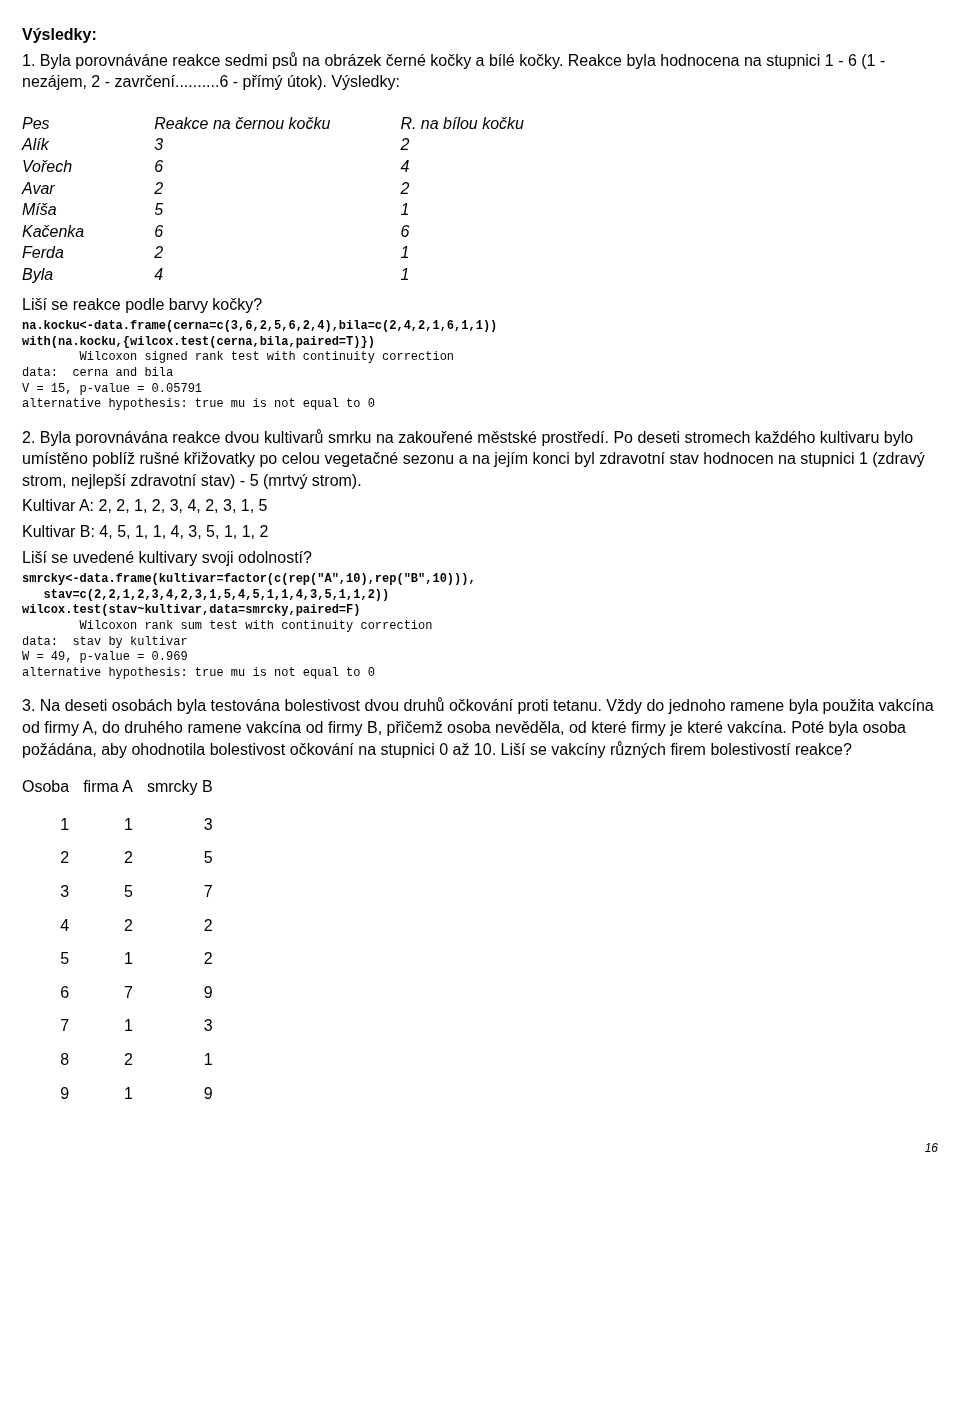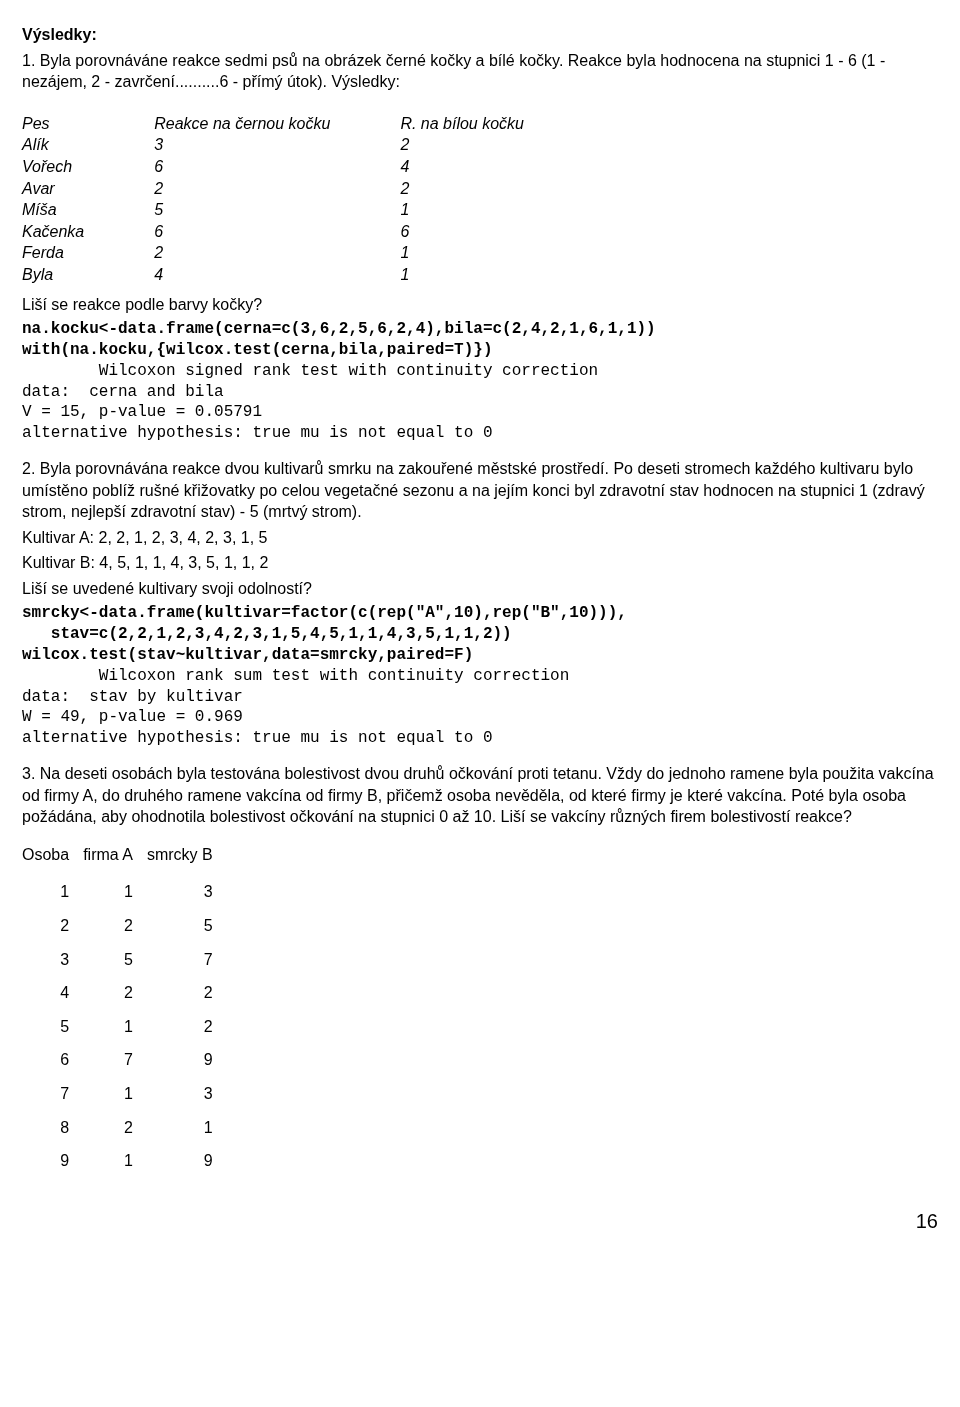--- a/index.html
+++ b/index.html
@@ -10,21 +10,21 @@
     background: #fff;
     margin: 0;
     padding: 20px 22px;
     width: 960px;
     box-sizing: border-box;
   }
   .bold { font-weight: bold; }
   .mono {
     font-family: "Courier New", Courier, monospace;
     white-space: pre;
-    font-size: 16px;
+    font-size: 12px;
     line-height: 1.3;
   }
   .para { margin: 4px 0 4px 0; }
   .spacer { height: 10px; }
   table.data {
     border-collapse: collapse;
     margin: 6px 0 8px 0;
     font-style: italic;
   }
   table.data td, table.data th {
@@ -38,22 +38,23 @@
   }
   table.small td, table.small th {
     text-align: right;
     padding: 6px 14px 6px 0;
     font-weight: normal;
     min-width: 34px;
   }
   table.small th { padding-bottom: 10px; }
   .pagenum {
     text-align: right;
-    font-size: 20px;
+    font-size: 12px;
     margin-top: 30px;
+    font-style: italic;
   }
 </style>
 </head>
 <body>
 
 <div class="bold para">Výsledky:</div>
 
 <div class="para">1. Byla porovnáváne reakce sedmi psů na obrázek černé kočky a bílé kočky. Reakce byla hodnocena na stupnici 1 - 6 (1 - nezájem, 2 - zavrčení..........6 - přímý útok). Výsledky:</div>
 
 <div class="spacer"></div>

